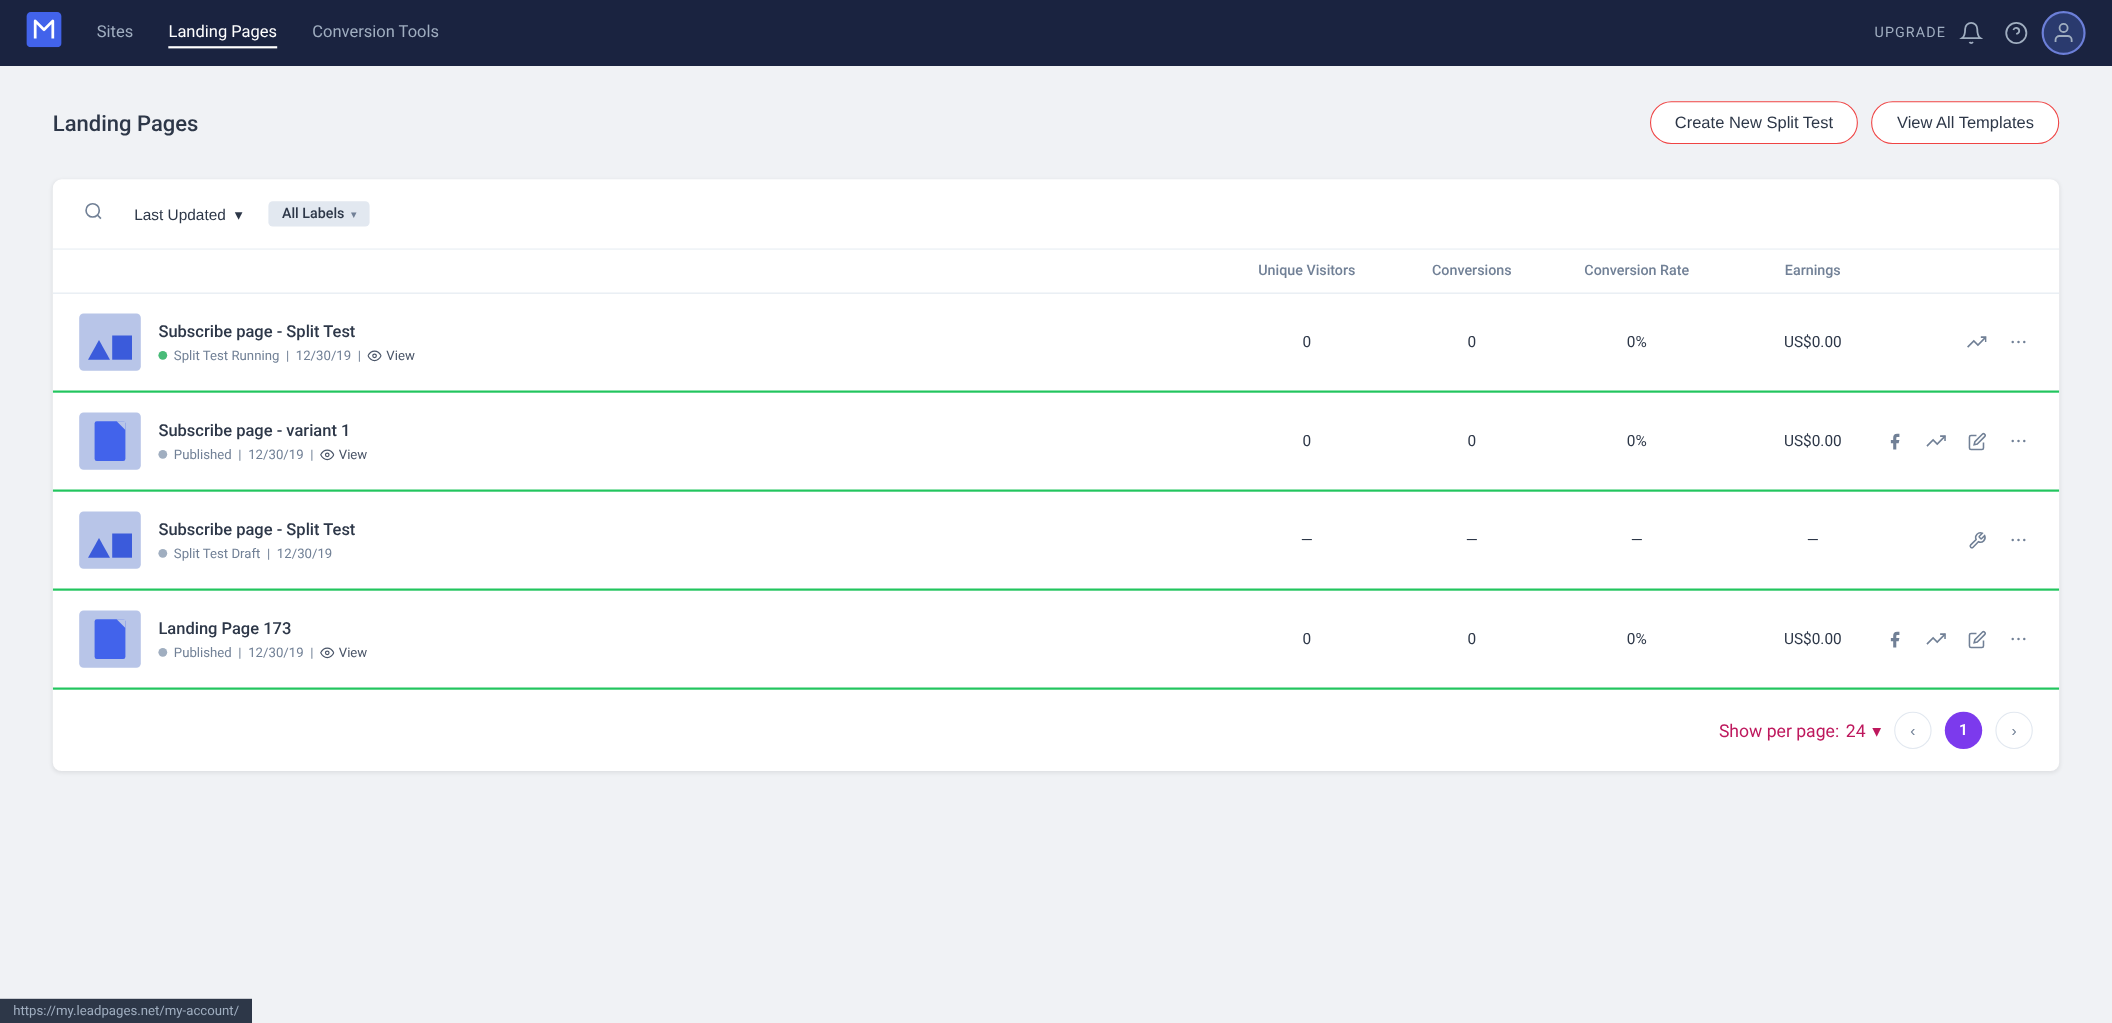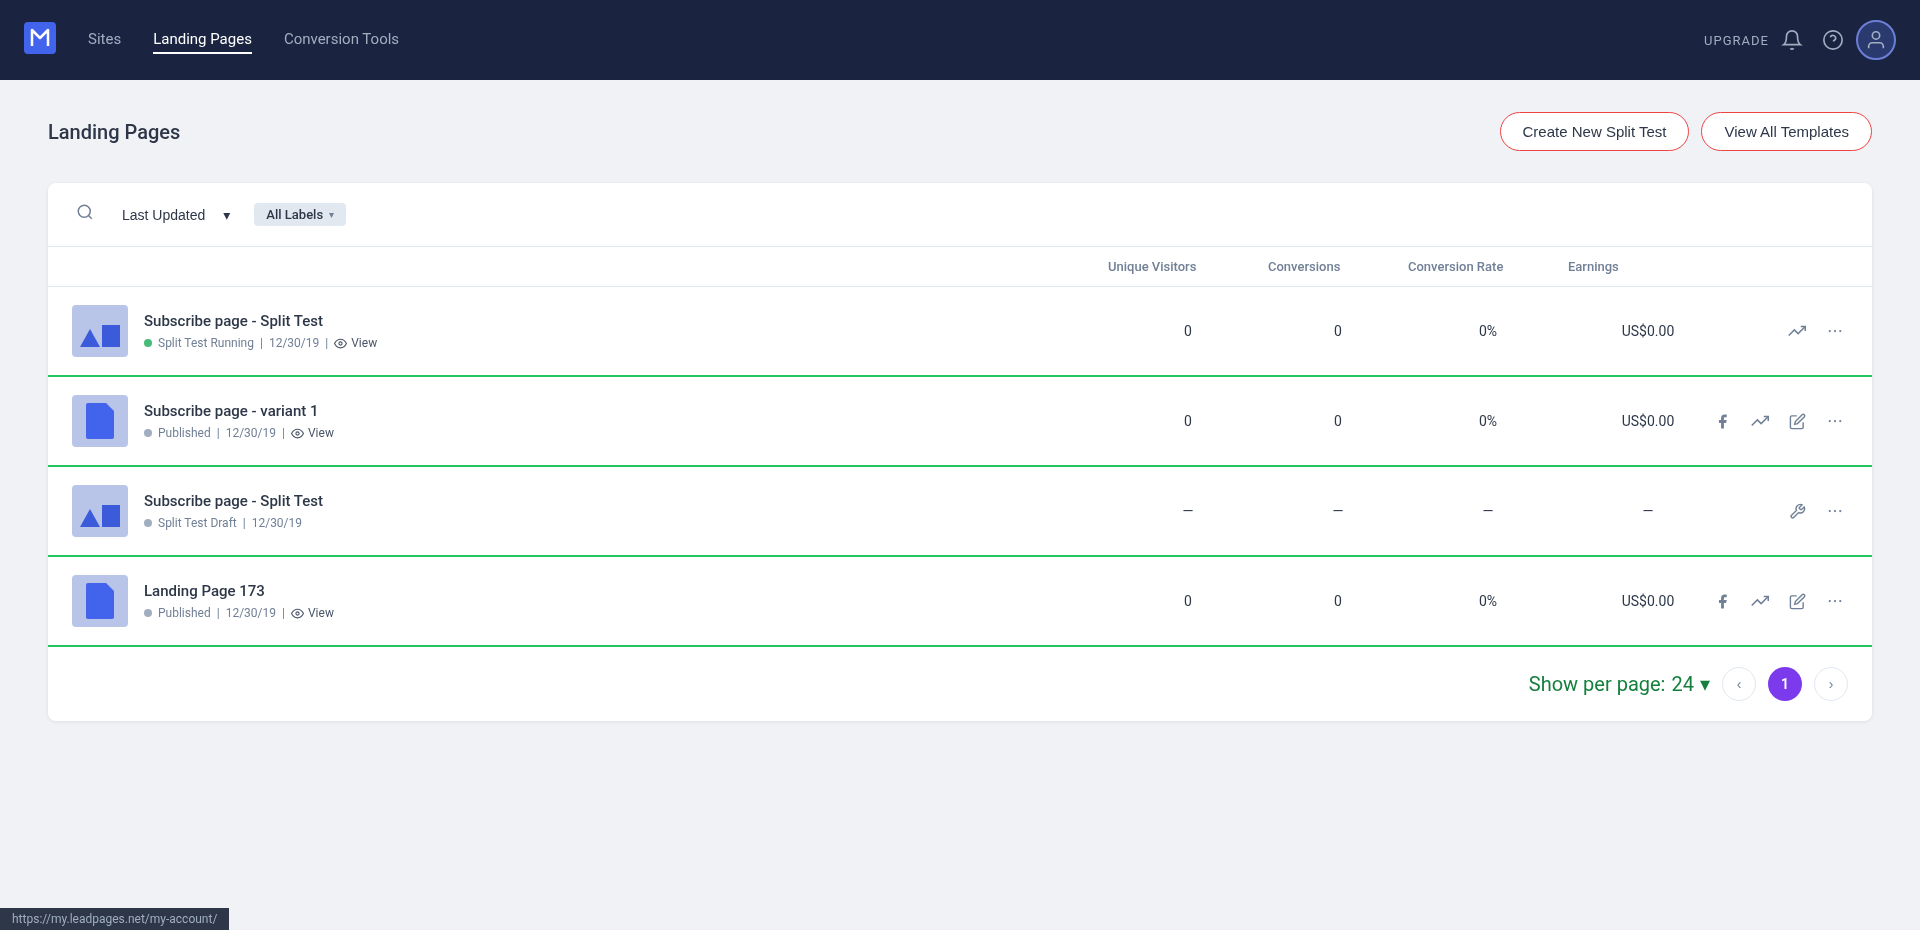--- a/index.html
+++ b/index.html
@@ -4,21 +4,21 @@
   <style>
     * { box-sizing: border-box; margin: 0; padding: 0; }
     body { font-family: -apple-system, BlinkMacSystemFont, 'Segoe UI', Roboto, sans-serif; background: #f0f2f5; min-height: 930px; }
 
     
     .nav {
       background: #1a2340;
       display: flex;
       align-items: center;
       padding: 0 24px;
-      height: 80px;
+      height: 60px;
       position: relative;
     }
     .nav-logo {
       margin-right: 32px;
       color: white;
       font-size: 22px;
     }
     .nav-links {
       display: flex;
       gap: 32px;
@@ -134,21 +134,21 @@
     .search-icon-btn {
       background: none;
       border: none;
       color: #718096;
       font-size: 18px;
       cursor: pointer;
       padding: 4px;
     }
     .filter-btn {
       display: flex;
-      gap: 18px;
+      gap: 8px;
       background: none;
       border: none;
       color: #2d3748;
       font-size: 14px;
       cursor: pointer;
       padding: 4px 8px;
     }
     .label-badge {
       background: #e2e8f0;
       border-radius: 4px;
@@ -170,20 +170,21 @@
       display: grid;
       grid-template-columns: 1fr 160px 140px 160px 160px 120px;
       padding: 12px 24px;
       border-bottom: 1px solid #e2e8f0;
       background: #fff;
     }
     .table-header-cell {
       font-size: 13px;
       color: #718096;
       font-weight: 500;
+      text-align: center;
     }
     .table-header-cell:first-child { text-align: left; }
 
     
     .table-row {
       display: grid;
       grid-template-columns: 1fr 160px 140px 160px 160px 120px;
       padding: 18px 24px;
       border-bottom: 2px solid #22c55e;
       align-items: center;
@@ -303,22 +304,22 @@
       display: flex;
       align-items: center;
       justify-content: flex-end;
       padding: 20px 24px;
       gap: 12px;
     }
     .per-page-select {
       display: flex;
       align-items: flex-start;
       gap: 6px;
-      font-size: 20px;
-      color: #15803d;
+      font-size: 16px;
+      color: #be185d;
       cursor: pointer;
     }
     .page-nav-btn {
       width: 34px;
       height: 34px;
       border-radius: 50%;
       border: 1px solid #e2e8f0;
       background: white;
       display: flex;
       align-items: center;

